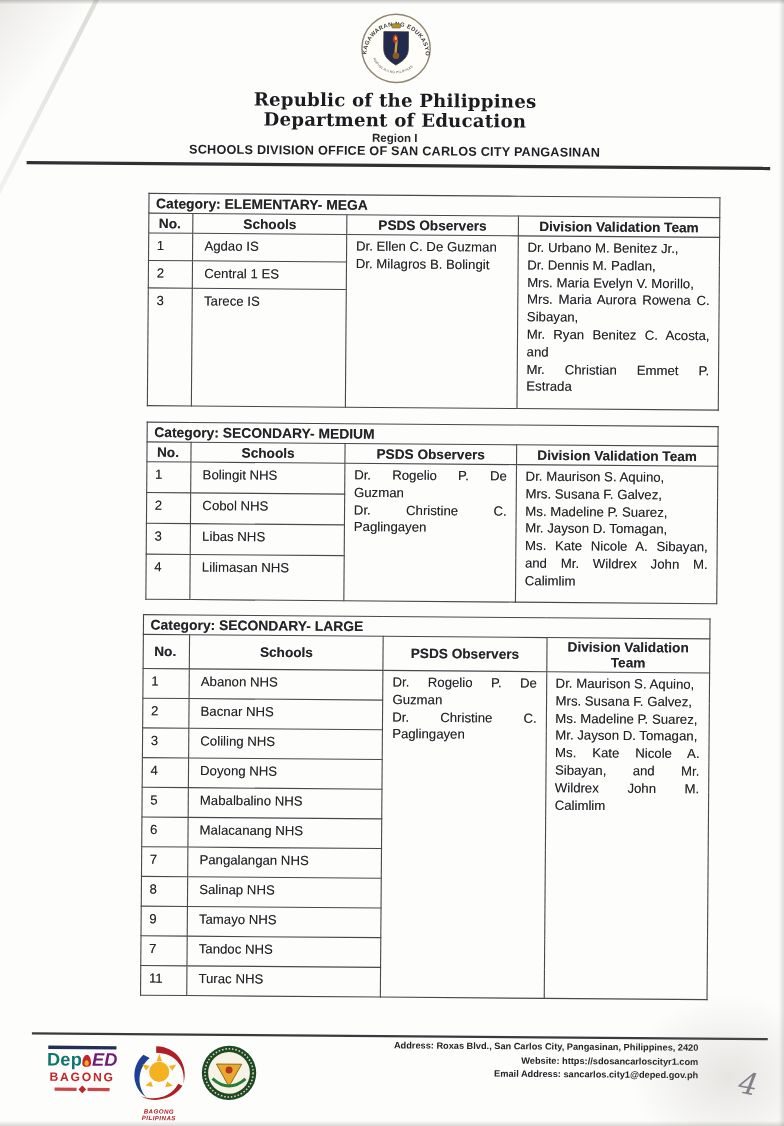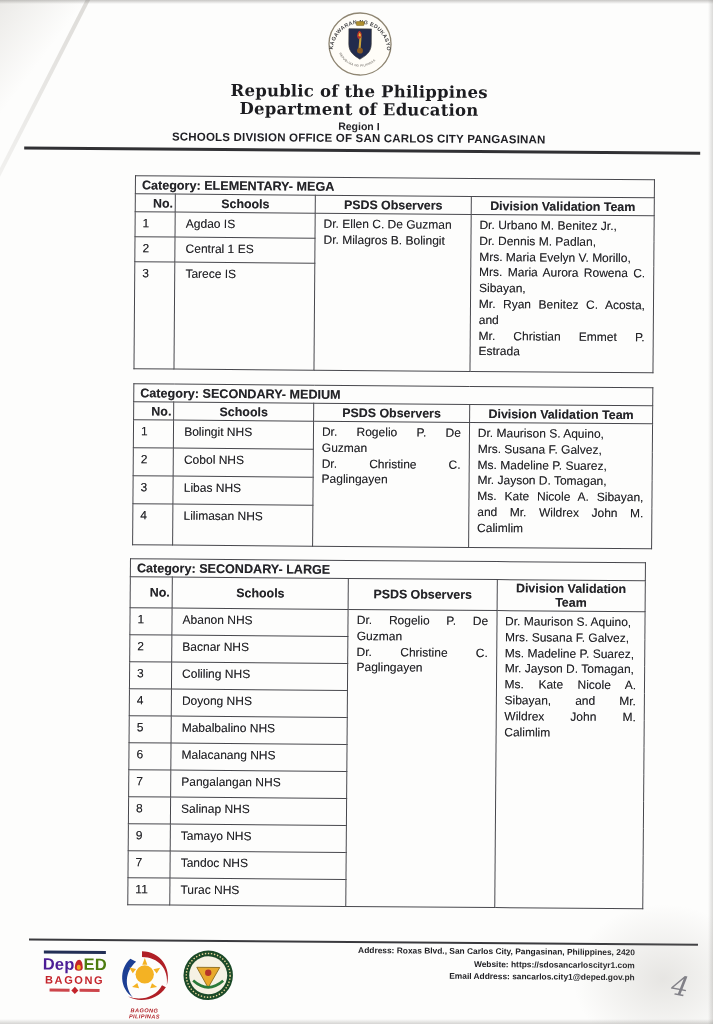--- a/index.html
+++ b/index.html
@@ -40,21 +40,21 @@
   .rule-top { position:absolute; top:149px; left:22px; width:676px; height:2.6px; background:#313134; }
 
   
   .tbl { position:absolute; }
   .tbl table { border-collapse:collapse; table-layout:fixed; width:100%;
     font-size:12px; color:#242428; }
   .tbl td { border:1.6px solid #48484d; overflow:hidden; }
   .tbl td { text-shadow:0 0 0.35px rgba(40,40,45,0.5); }
   tr.cat td { font-weight:bold; font-size:12.6px; padding:1px 0 1px 6px; height:15px; }
   tr.head td { font-weight:bold; font-size:12.4px; text-align:center; padding:1px 2px; height:15px; }
-  tr.head td.h-no { text-align:right; padding-left:0; }
+  tr.head td.h-no { text-align:center; padding-left:0; }
   td.no { vertical-align:top; padding:4px 2px 2px 7px; }
   td.school { vertical-align:top; padding:4px 3px 2px 10px; }
   td.obs, td.val { vertical-align:top; padding:3px 8px 3px 8px; line-height:15.8px; }
   .jp { text-align:justify; }
   tr.r25 { height:25px; }
   tr.rtallA { height:107px; }
   tr.r28 { height:28px; }
   tr.r41 { height:41px; }
   tr.r27 { height:27px; }
   tr.h30 td { height:28px; }
@@ -65,22 +65,22 @@
 
   
   .rule-bottom { position:absolute; top:941px; left:33px; width:669px; height:2.2px; background:#3a3a3e; }
   .addr {
     position:absolute; top:944px; right:74px; width:420px;
     text-align:right; font-weight:bold; font-size:8.4px; line-height:12.6px; color:#222226;
   }
   .logo-deped { position:absolute; top:953px; left:47px; width:64px; text-align:center; }
   .deped-bar { height:2.6px; background:#232f55; margin:0 1px 2px 1px; }
   .deped-word { font-weight:bold; font-size:16.5px; line-height:17px; letter-spacing:0.2px; white-space:nowrap; }
-  .deped-word .dep { color:#4c1d95; }
-  .deped-word .ed  { color:#4d7c0f; }
+  .deped-word .dep { color:#0f766e; }
+  .deped-word .ed  { color:#701a75;font-style:italic; }
   .flame { display:inline-block; width:8px; height:11px; margin:0 0.5px; position:relative; top:1px;
     background:#c4242b; border-radius:55% 45% 50% 50% / 70% 70% 30% 30%; }
   .flame::after { content:""; position:absolute; left:2px; bottom:1px; width:4px; height:5px;
     background:#f0ad1e; border-radius:50% 50% 50% 50% / 65% 65% 35% 35%; }
   .matatag { font-weight:bold; font-size:11px; letter-spacing:1.6px; color:#c4242b; margin-top:1px; }
   .fineprint { display:flex; align-items:center; justify-content:center; gap:3px; margin-top:2.5px; }
   .fp-bar { width:20px; height:2.6px; background:rgba(196,36,43,0.85); }
   .fp-dot { width:4.5px; height:4.5px; background:#c4242b; transform:rotate(45deg); }
   .logo-bagong { position:absolute; top:950px; left:120px; width:58px; text-align:center; }
   .logo-sealdiv { position:absolute; top:950px; left:186px; }

